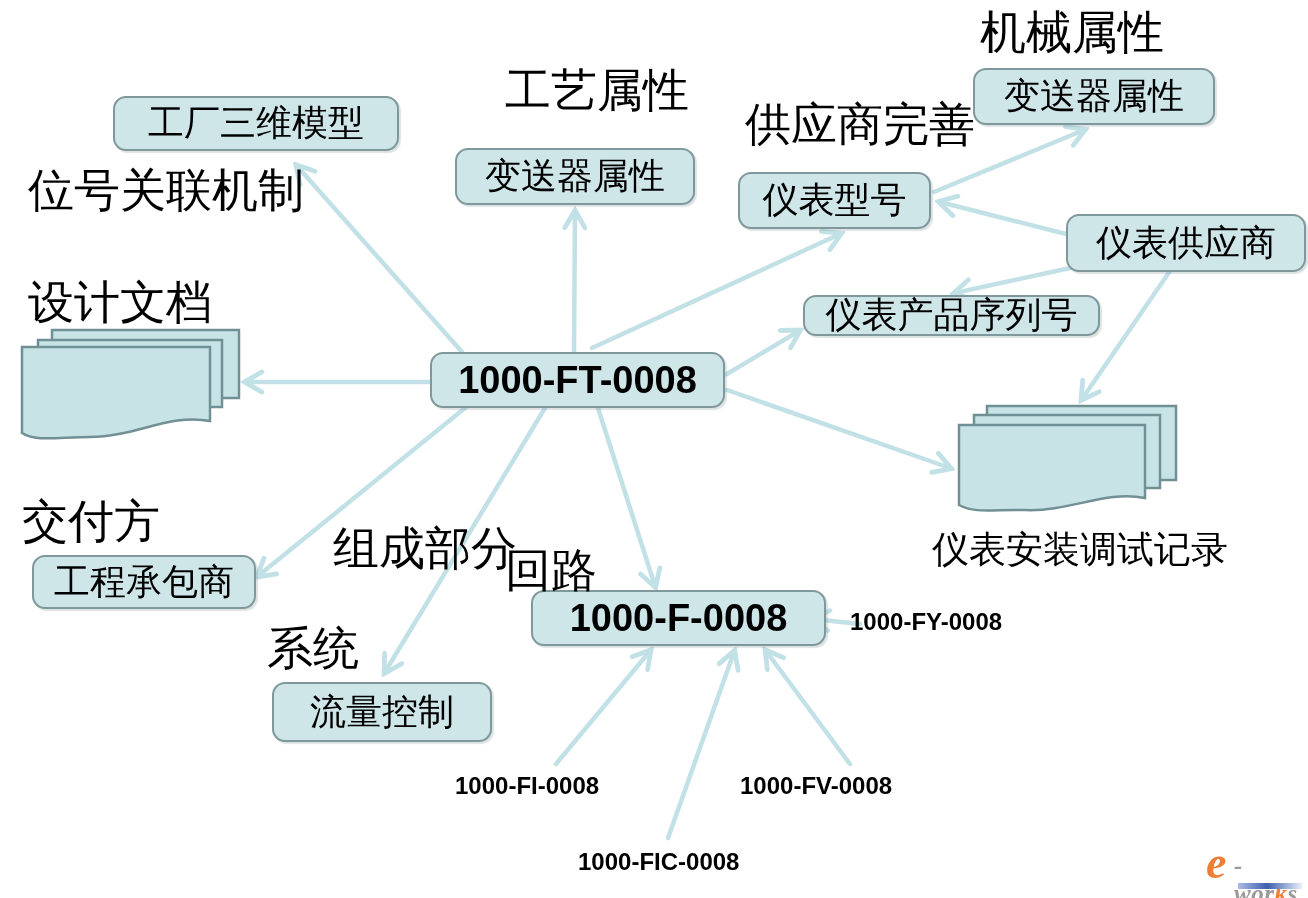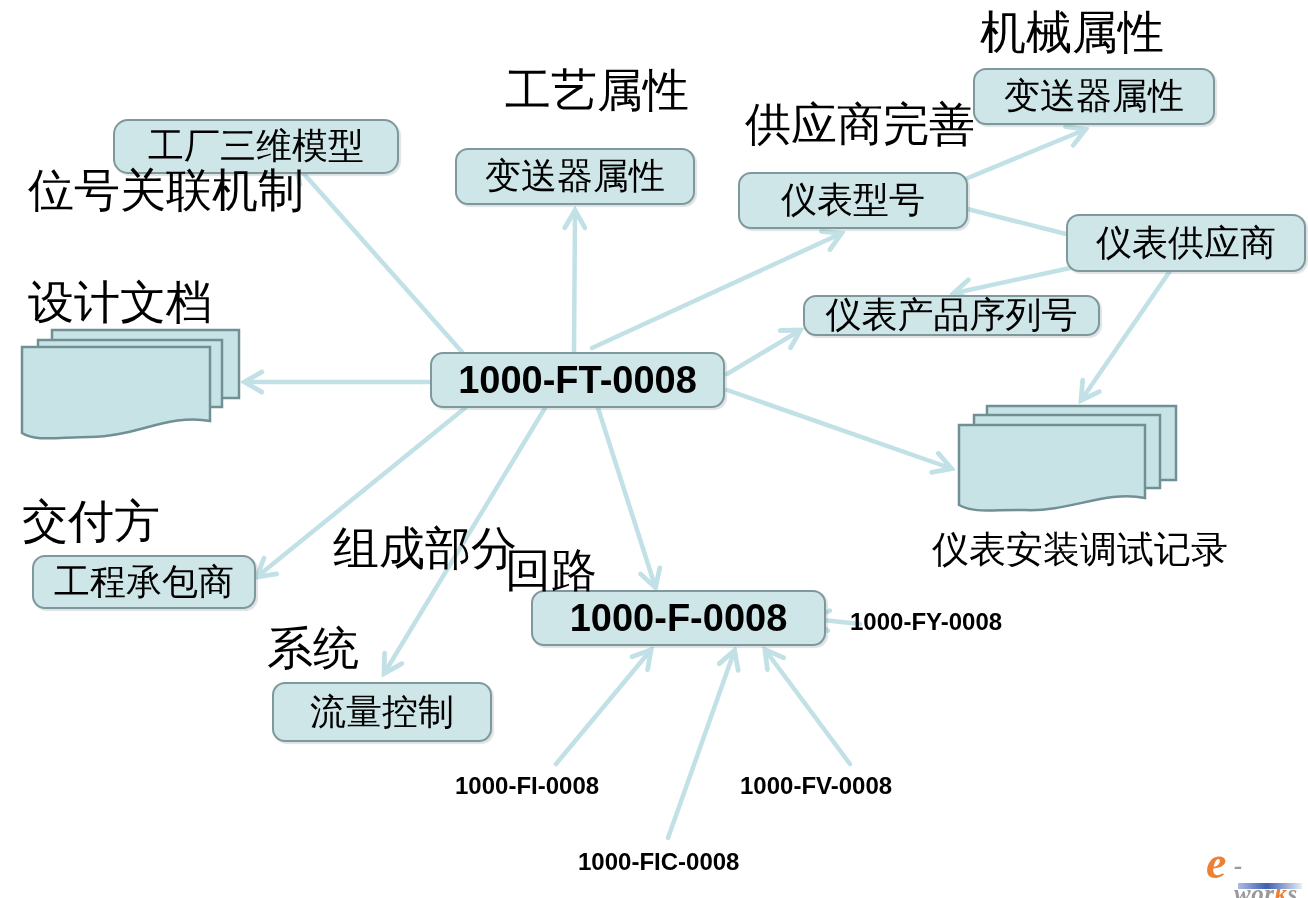--- a/index.html
+++ b/index.html
@@ -77,27 +77,27 @@
     <line class="arrow" x1="1066" y1="234" x2="940" y2="202" marker-end="url(#vhead)"></line>
     <line class="arrow" x1="1070" y1="268" x2="955" y2="293" marker-end="url(#vhead)"></line>
     <line class="arrow" x1="1170" y1="271" x2="1082" y2="399" marker-end="url(#vhead)"></line>
 
     <line class="arrow" x1="860" y1="624" x2="813" y2="619" marker-end="url(#vhead)"></line>
     <line class="arrow" x1="556" y1="764" x2="650" y2="651" marker-end="url(#vhead)"></line>
     <line class="arrow" x1="668" y1="838" x2="734" y2="652" marker-end="url(#vhead)"></line>
     <line class="arrow" x1="850" y1="764" x2="766" y2="651" marker-end="url(#vhead)"></line>
   </svg>
 
-  <div class="node" style="left:113px;top:119px;width:286px;height:55px;border-radius:15px;">工厂三维模型</div>
+  <div class="node" style="left:113px;top:96px;width:286px;height:55px;">工厂三维模型</div>
 
   <div class="node" style="left:455px;top:148px;width:240px;height:57px;">变送器属性</div>
 
   <div class="node" style="left:973px;top:68px;width:242px;height:57px;">变送器属性</div>
 
-  <div class="node" style="left:738px;top:172px;width:230px;height:57px;">仪表型号</div>
+  <div class="node" style="left:738px;top:172px;width:193px;height:57px;">仪表型号</div>
 
   <div class="node" style="left:1066px;top:214px;width:240px;height:58px;">仪表供应商</div>
 
   <div class="node" style="left:803px;top:295px;width:297px;height:41px;">仪表产品序列号</div>
 
   <div class="node tagnode" style="left:430px;top:352px;width:295px;height:56px;">1000-FT-0008</div>
 
   <div class="node" style="left:32px;top:555px;width:224px;height:54px;">工程承包商</div>
 
   <div class="node" style="left:272px;top:682px;width:220px;height:60px;">流量控制</div>

